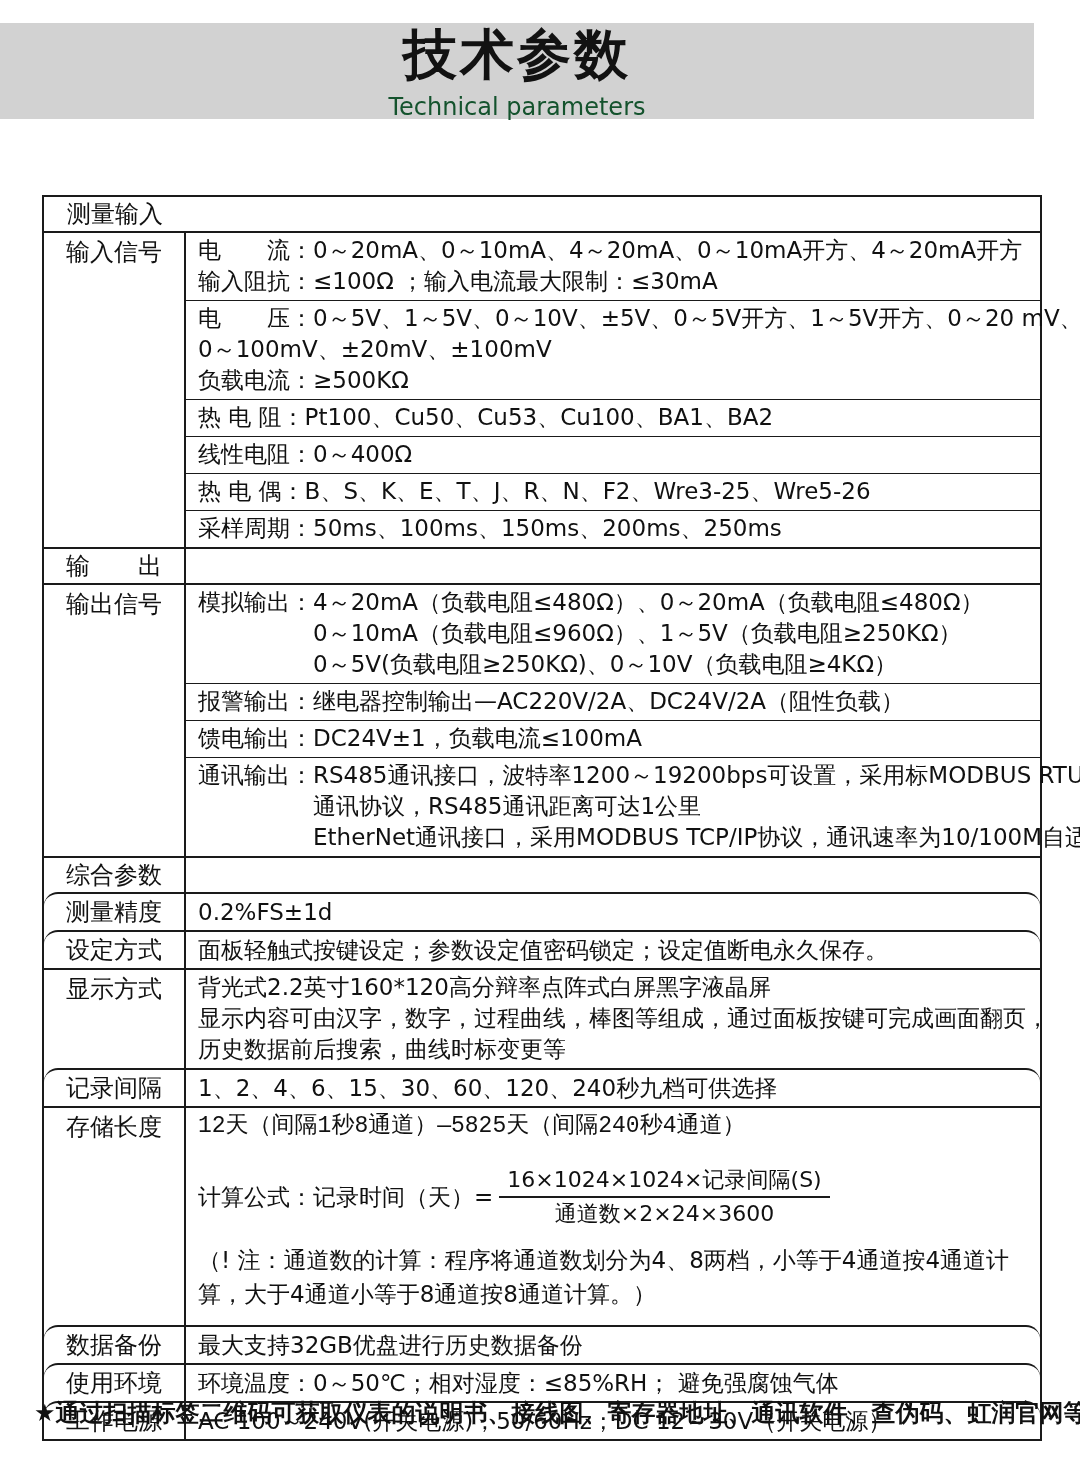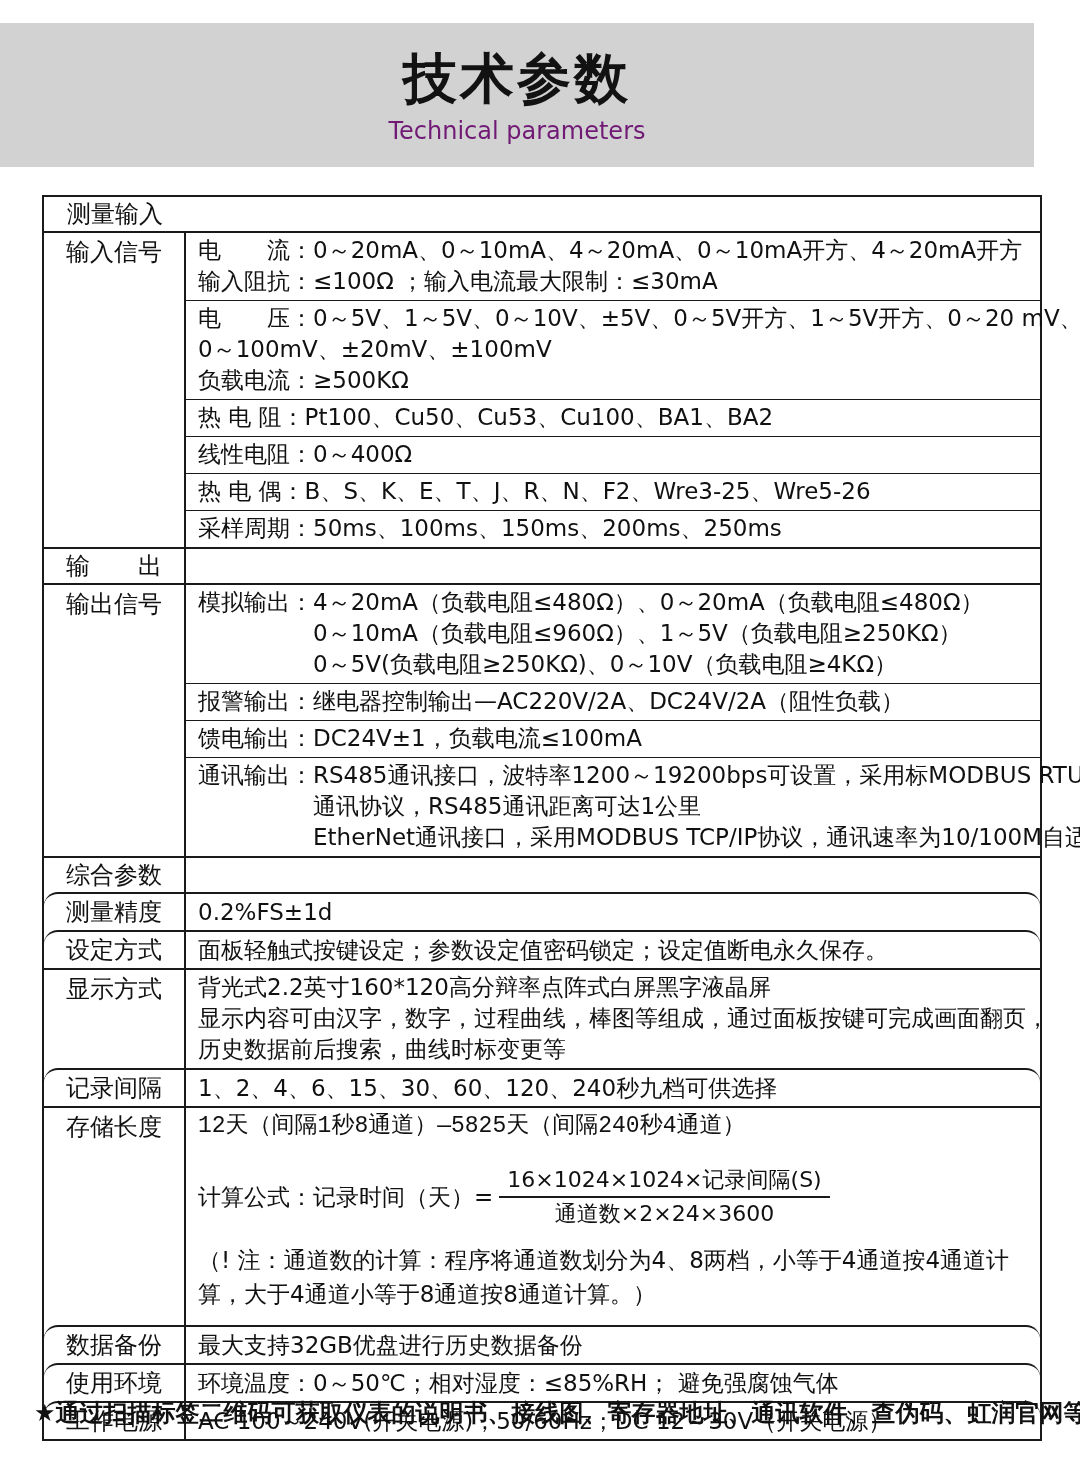--- a/index.html
+++ b/index.html
@@ -10,31 +10,31 @@
   *{margin:0;padding:0;box-sizing:border-box;}
   html,body{background:#ffffff;}
   body{
     width:1080px;height:1460px;
     font-family:"DejaVu Sans","Liberation Sans",sans-serif;
     color:var(--text);
     position:relative;
     overflow:hidden;
   }
   .banner{
-    position:absolute;left:0;top:23px;width:1034px;height:144px;
+    position:absolute;left:0;top:23px;width:1034px;height:96px;
     background:var(--banner);
     display:flex;flex-direction:column;align-items:center;justify-content:center;
     padding-top:4px;
   }
   .title{
     font-size:54px;font-weight:800;letter-spacing:3px;color:#121212;
     line-height:60px;
   }
   .subtitle{
-    font-size:24px;color:#701a75;line-height:28px;margin-top:8px;
+    font-size:24px;color:#14532d;line-height:28px;margin-top:8px;
     letter-spacing:0px;
   }
   .spec-table{
     position:absolute;left:42px;top:195px;width:1000px;
     border:2px solid var(--line);
     background:#ffffff;
   }
   .row{display:flex;border-top:2px solid var(--line);}
   .row.first{border-top:none;}
   .cell-label{

